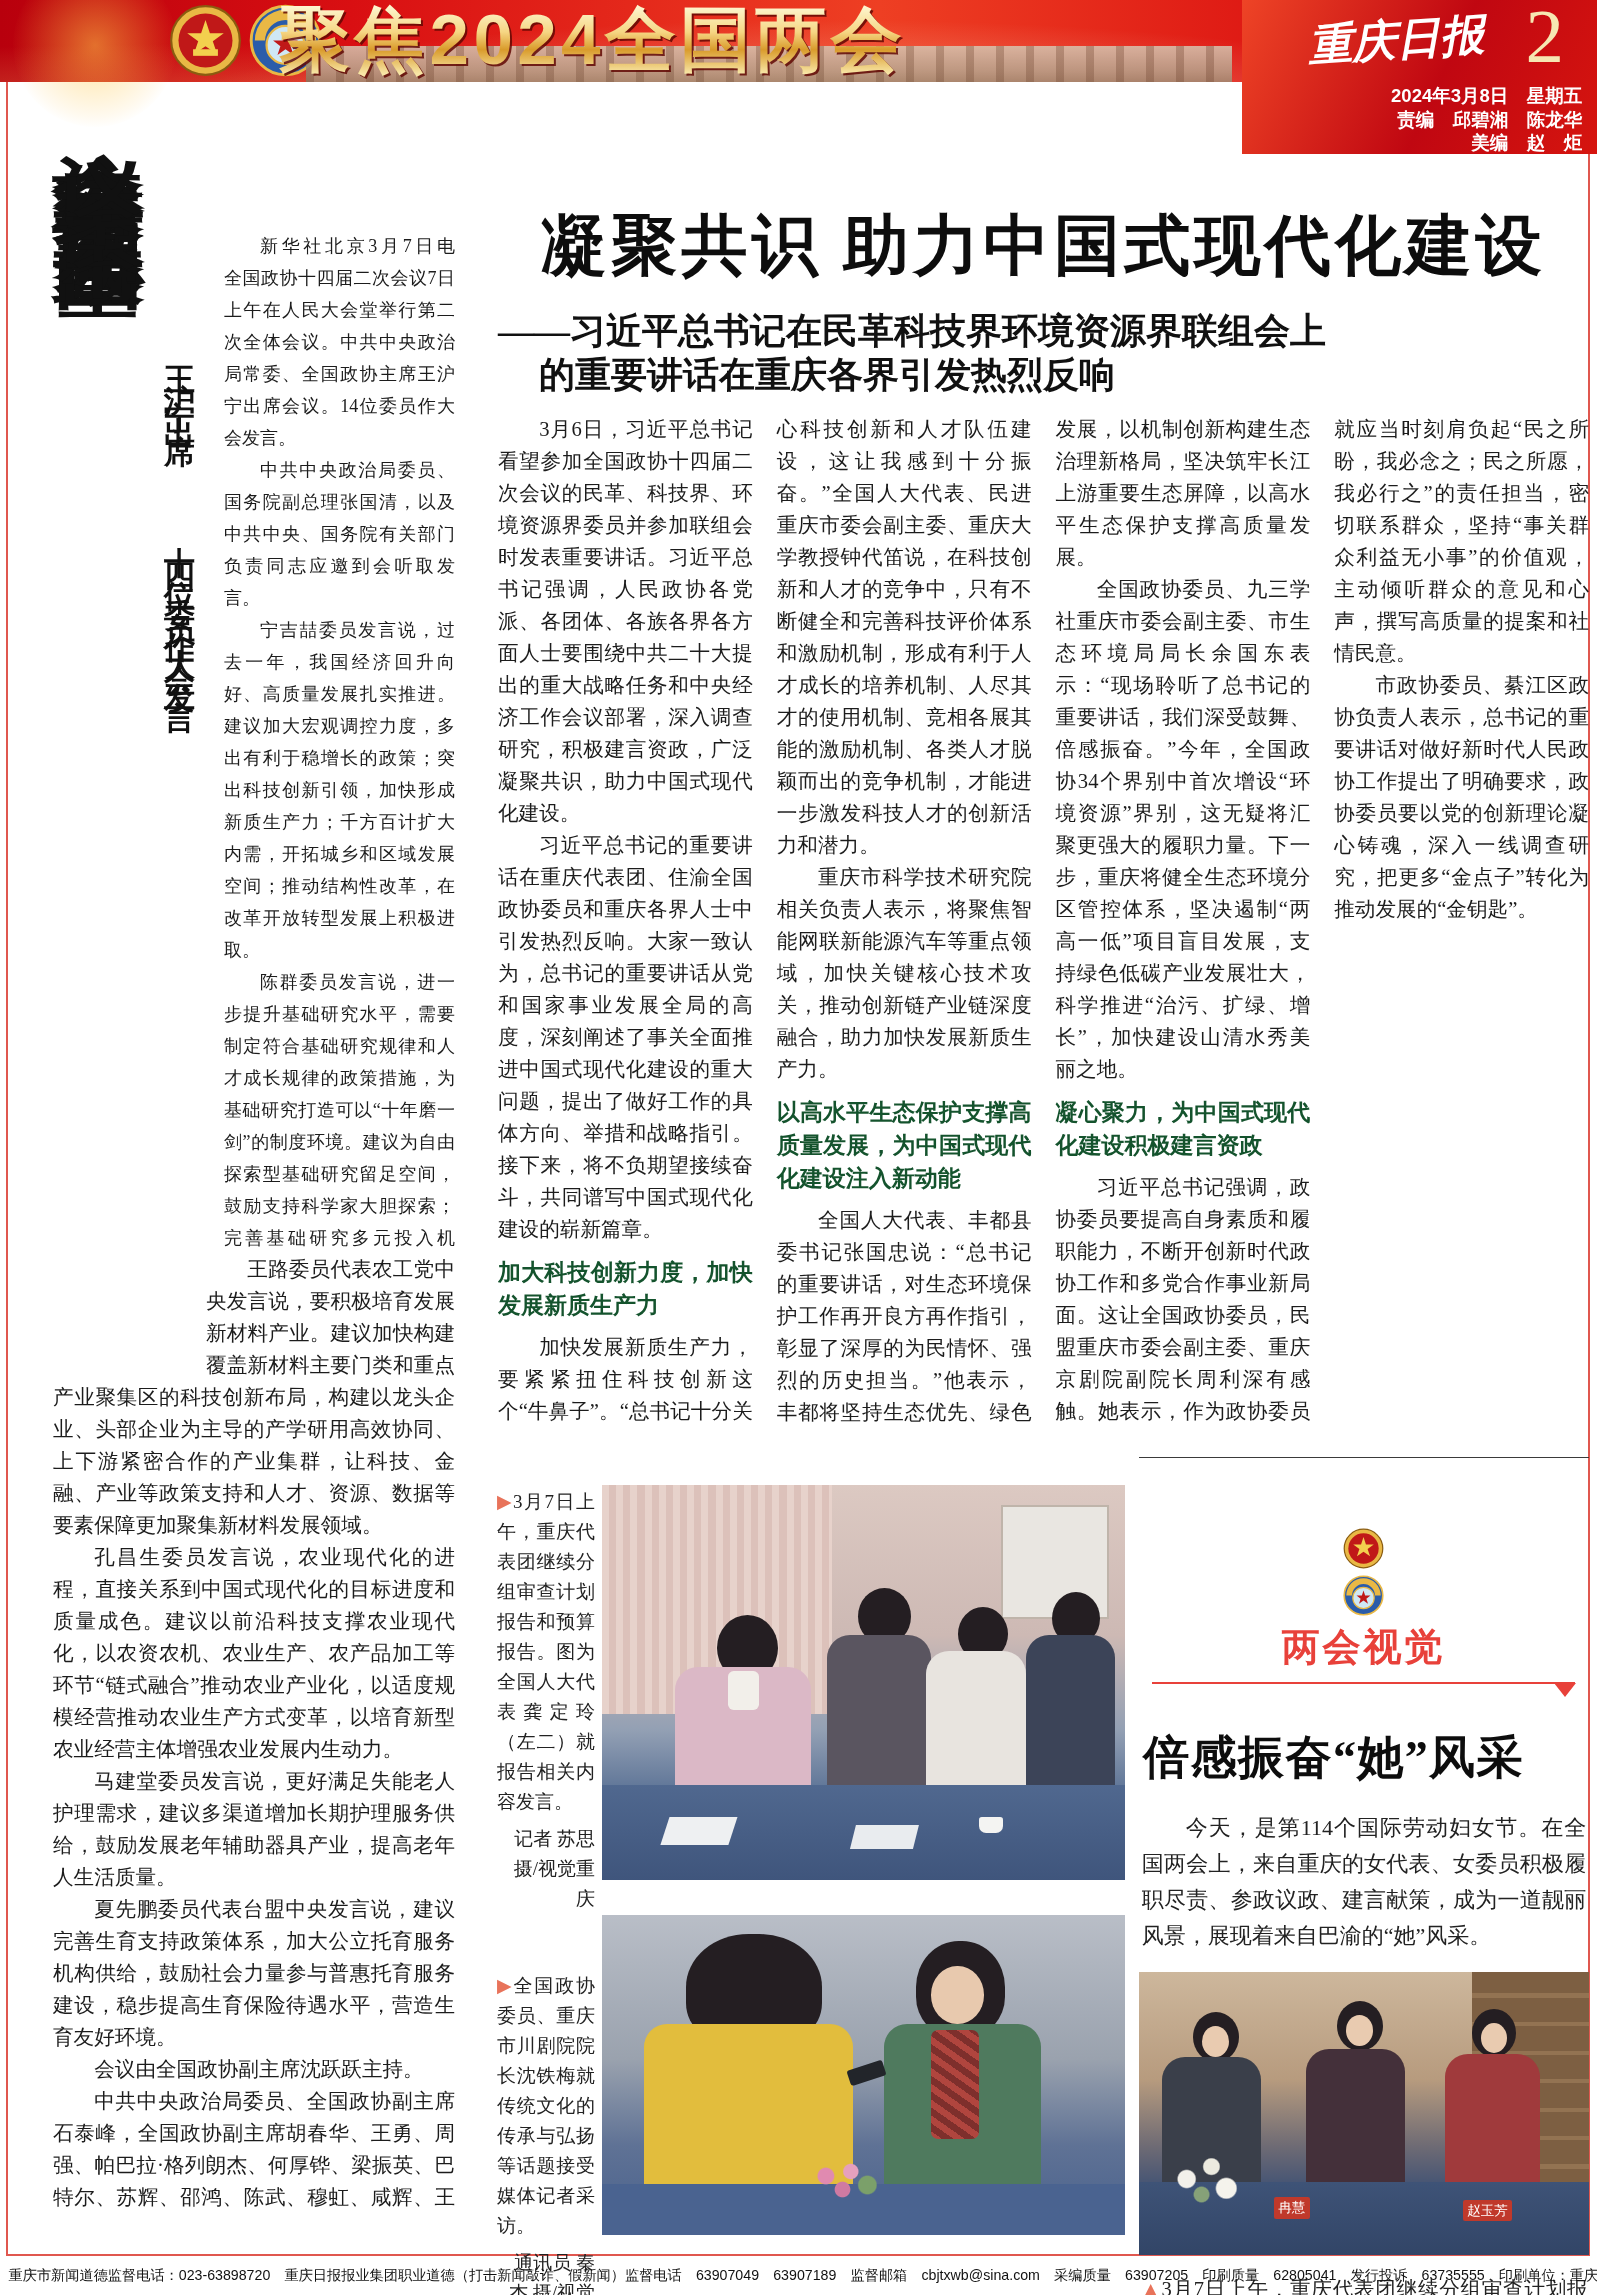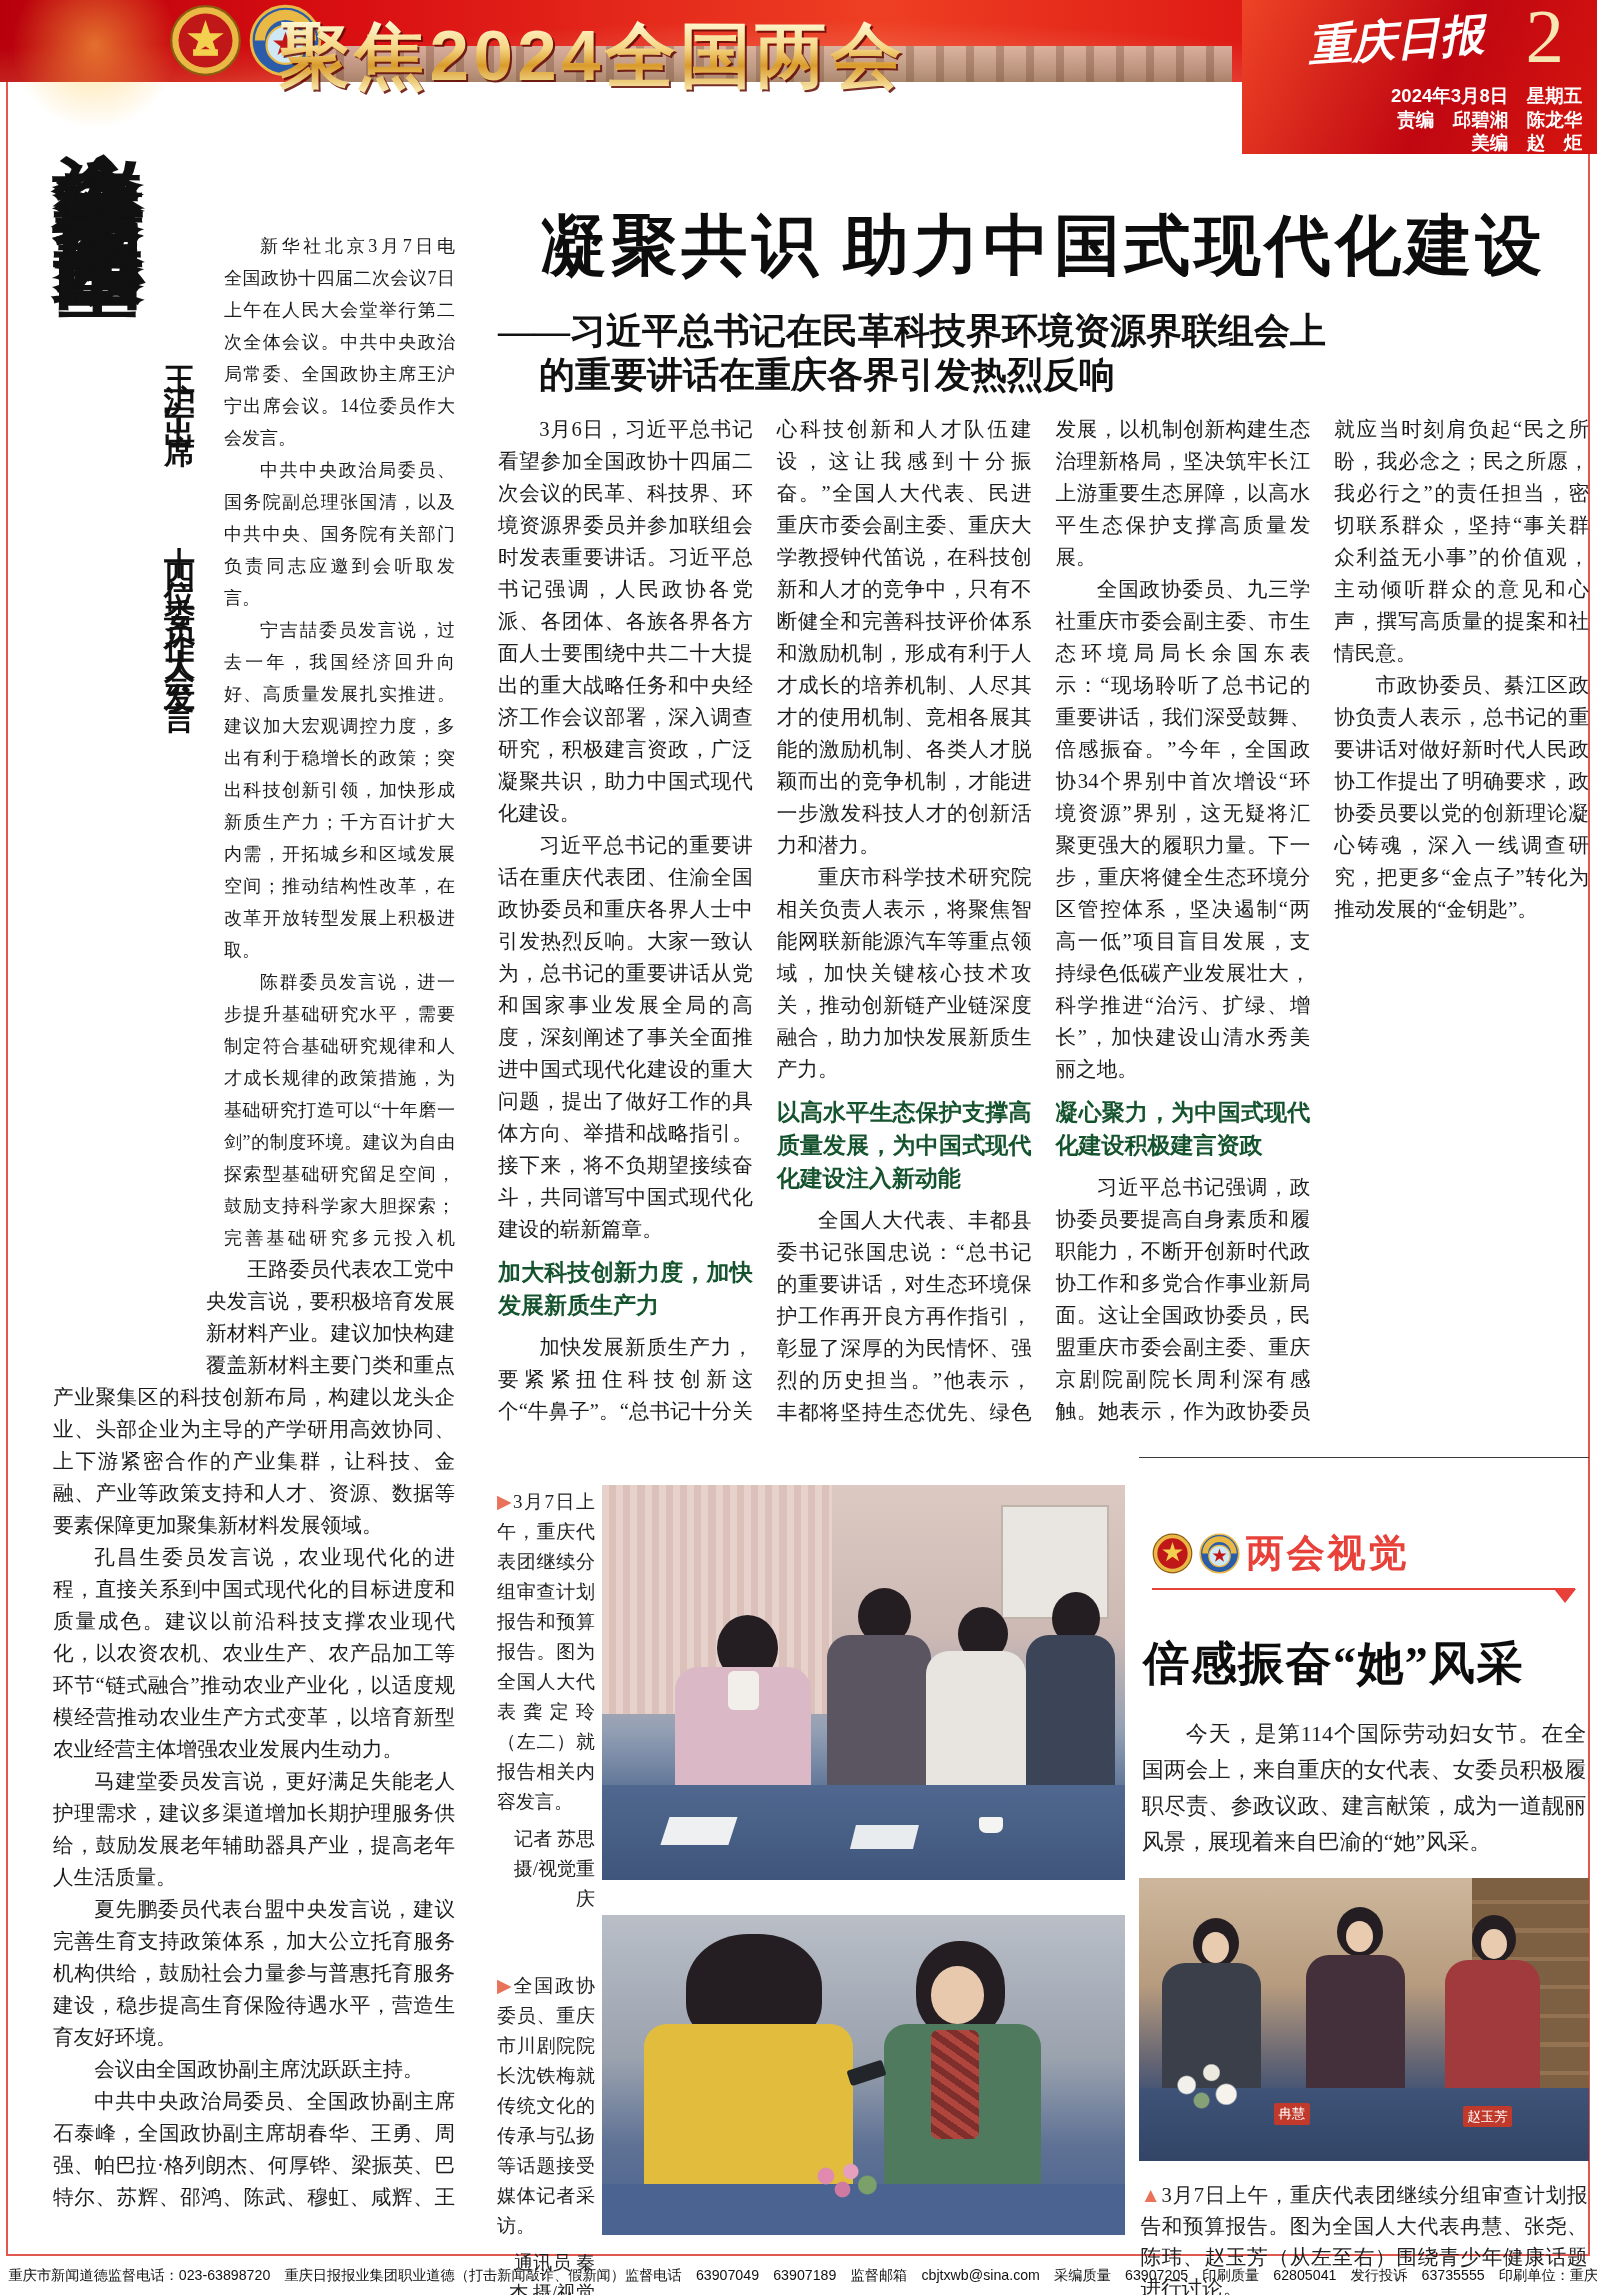--- a/index.html
+++ b/index.html
@@ -13,21 +13,21 @@
       radial-gradient(ellipse at 52% 160%, rgba(255,245,215,.50), transparent 60%),
       linear-gradient(90deg,#b8000d,#d90f12 22%,#ee3f23 55%,#dc1412 82%,#c9040f);}
   .banner-watermark{position:absolute;left:13px;top:-37px;width:164px;height:164px;border-radius:50%;
       background:radial-gradient(circle,rgba(255,200,70,.55),rgba(255,190,60,.08) 62%,transparent 72%);}
   .banner-emblems{position:absolute;left:169px;top:4.3px;display:flex;gap:7.1px;}
   .banner-emblems svg{height:73px;width:73px;}
   .building{position:absolute;left:306px;top:46px;width:926px;height:36px;opacity:.85;
       background:
         repeating-linear-gradient(90deg, rgba(96,74,52,.35) 0 8.5px, transparent 8.5px 30px),
         linear-gradient(180deg,#d8c6b2,#b5a18a 70%,#a08c74);}
-  .banner-title{position:absolute;left:279px;top:16px;z-index:3;
+  .banner-title{position:absolute;left:279px;top:0px;z-index:3;
       font-family:"Liberation Sans","DejaVu Sans",sans-serif;font-weight:bold;
       font-size:71px;letter-spacing:4.3px;line-height:80px;white-space:nowrap;
       background:linear-gradient(180deg,#fdf6cf 8%,#f6d684 40%,#d99b2b 62%,#f8e6a6 92%);
       -webkit-background-clip:text;background-clip:text;color:transparent;
       filter:drop-shadow(2.1px 2.8px 0 rgba(98,8,4,.85));}
   .banner-right{position:absolute;right:0;top:0;width:356px;height:154px;z-index:4;
       background:linear-gradient(115deg,#ee4426,#c00711 55%,#d6150f);}
   .paper-name{position:absolute;right:114px;top:11.4px;color:#ffffff;font-size:44px;font-weight:bold;
       font-style:italic;transform:rotate(-4deg);font-family:"DejaVu Serif",serif;white-space:nowrap;}
   .page-num{position:absolute;right:34px;top:-8.5px;font-size:77px;color:#f6e7b2;font-family:"Liberation Serif",serif;}
@@ -76,21 +76,21 @@
   .photo1{left:602px;top:1485px;width:523px;height:395px;
       background:linear-gradient(180deg,#dcc9c2 0%,#cdb9b4 38%,#93a0b4 62%,#5c7396 78%,#46608a 100%);}
   .photo2{left:602px;top:1915px;width:523px;height:320px;
       background:linear-gradient(180deg,#b9bec7 0%,#9aa2ae 45%,#5f7295 72%,#49618c 100%);}
   .head{border-radius:50%;background:#241e22;}
   .torso{border-radius:23px 23px 7.1px 7.1px;}
 
   
   .visual-box{position:absolute;left:1139px;top:1457px;width:450px;height:778px;border-top:1.4px solid #3a3a3a;}
   .vb-label-row{position:relative;margin:70px 14.2px 0 13px;display:flex;align-items:center;gap:6px;
-      border-bottom:2.8px solid #e8413a;padding-bottom:8.5px;}
+      border-bottom:2.8px solid #e8413a;padding-bottom:8.5px;flex-direction:column;}
   .vb-label-row svg{width:41px;height:41px;}
   .vb-label{font-family:"Liberation Sans",sans-serif;font-size:38px;font-weight:bold;color:#e8413a;letter-spacing:2.8px;}
   .vb-tri{position:absolute;right:-1.4px;bottom:-15.7px;width:0;height:0;
       border-left:11.4px solid transparent;border-right:11.4px solid transparent;border-top:14.2px solid #e8413a;}
   .vb-headline{margin:43px 0 0 4.3px;font-size:46px;font-weight:bold;letter-spacing:1.4px;color:#0d0d0d;}
   .vb-intro{margin:21.4px 2.8px 0 2.8px;font-size:22px;line-height:36px;text-align:justify;text-indent:2em;color:#222;}
   .vb-photo{position:relative;margin-top:18.5px;width:450px;height:283px;overflow:hidden;
       background:linear-gradient(180deg,#cdb79c 0%,#b79b7e 38%,#6d6a74 62%,#3d5074 78%,#36486b 100%);}
   .vb-photo .abs{position:absolute;}
   .placard{position:absolute;background:#c0392b;color:#fff;font-size:13.5px;line-height:15.7px;

